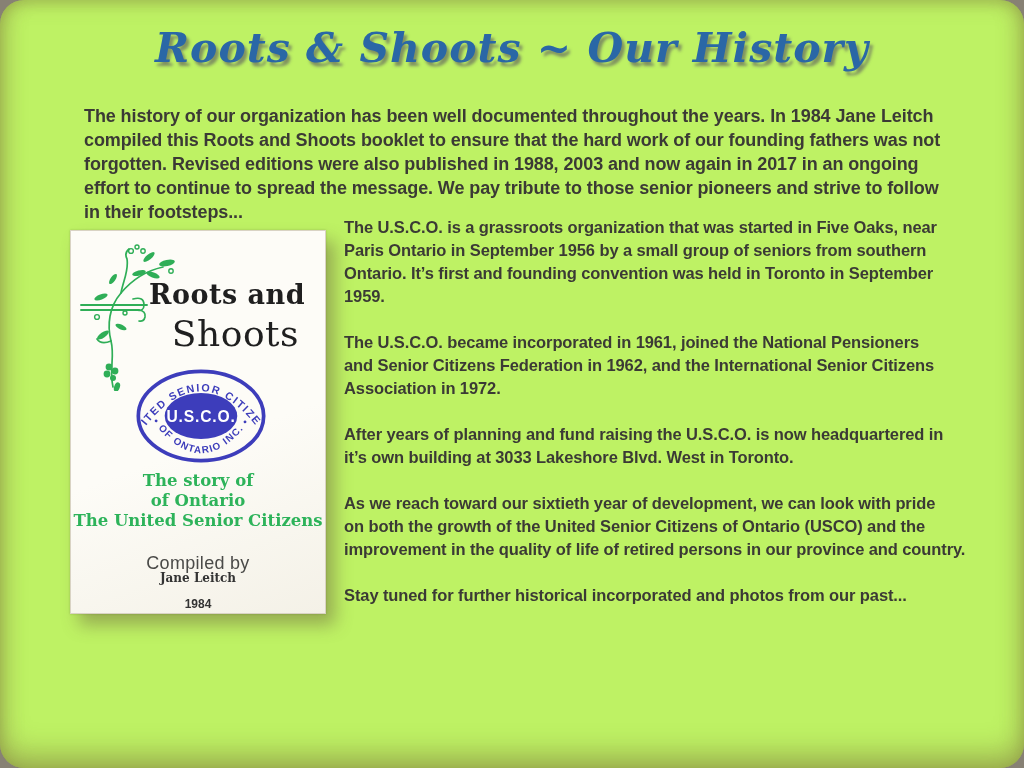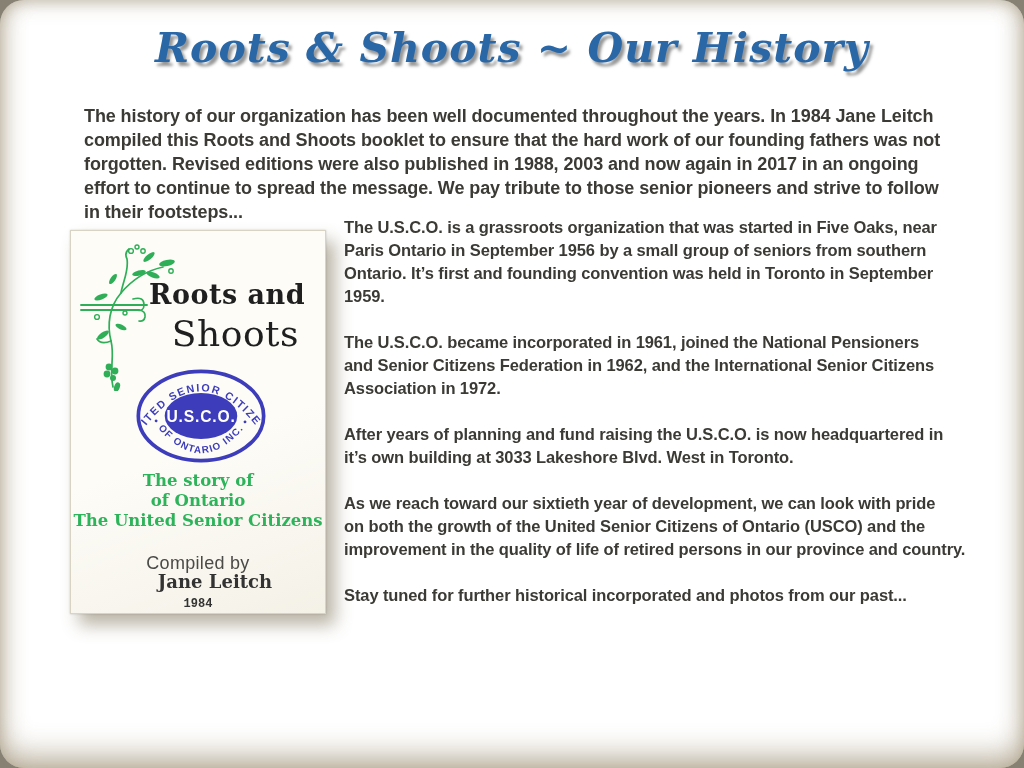--- a/index.html
+++ b/index.html
@@ -4,21 +4,21 @@
 <style>
   html,body{margin:0;padding:0;}
   body{
     width:1024px;height:768px;
     background:#878174;
     font-family:"Liberation Sans",sans-serif;
     overflow:hidden;
   }
   .page{
     position:relative;width:1024px;height:768px;
-    background:#ffffff;
+    background:#bef264;
     border-radius:24px;
     box-shadow:inset 0 0 22px rgba(115,95,55,.35),
                inset 0 -16px 28px rgba(115,95,55,.33),
                inset 0 4px 10px rgba(115,95,55,.12);
     overflow:hidden;
     box-sizing:border-box;
   }
   .site-title{
     position:absolute;top:24px;left:0;width:100%;
     text-align:center;
@@ -62,26 +62,26 @@
   .story{
     position:absolute;left:0;top:240px;width:100%;text-align:center;
     font-family:"DejaVu Serif",serif;font-size:16.5px;line-height:20px;
     font-weight:bold;color:#2db35a;
   }
   .compiled{
     position:absolute;left:0;top:322px;width:100%;text-align:center;
     font-size:18px;color:#4a4a48;letter-spacing:.3px;
   }
   .author{
-    position:absolute;left:17px;top:340px;width:100%;text-align:center;
-    font-family:"DejaVu Serif",serif;font-size:18px;font-weight:bold;color:#333;
+    position:absolute;left:0;top:340px;width:100%;text-align:center;
+    font-family:"DejaVu Serif",serif;font-size:12px;font-weight:bold;color:#333;
   }
   .year{
     position:absolute;left:0;top:366px;width:100%;text-align:center;
-    font-family:Liberation Mono, monospace;font-size:12px;font-weight:bold;color:#333;
+    font-family:Liberation Sans, sans-serif;font-size:12px;font-weight:bold;color:#333;
   }
   
   .history-col{
     position:absolute;left:344px;top:216px;width:650px;
     font-size:16.5px;line-height:23px;font-weight:bold;
     color:#3b3a35;letter-spacing:-0.1px;
   }
   .history-col p{margin:0 0 23px 0;white-space:pre-line;}
 </style>
 </head>

